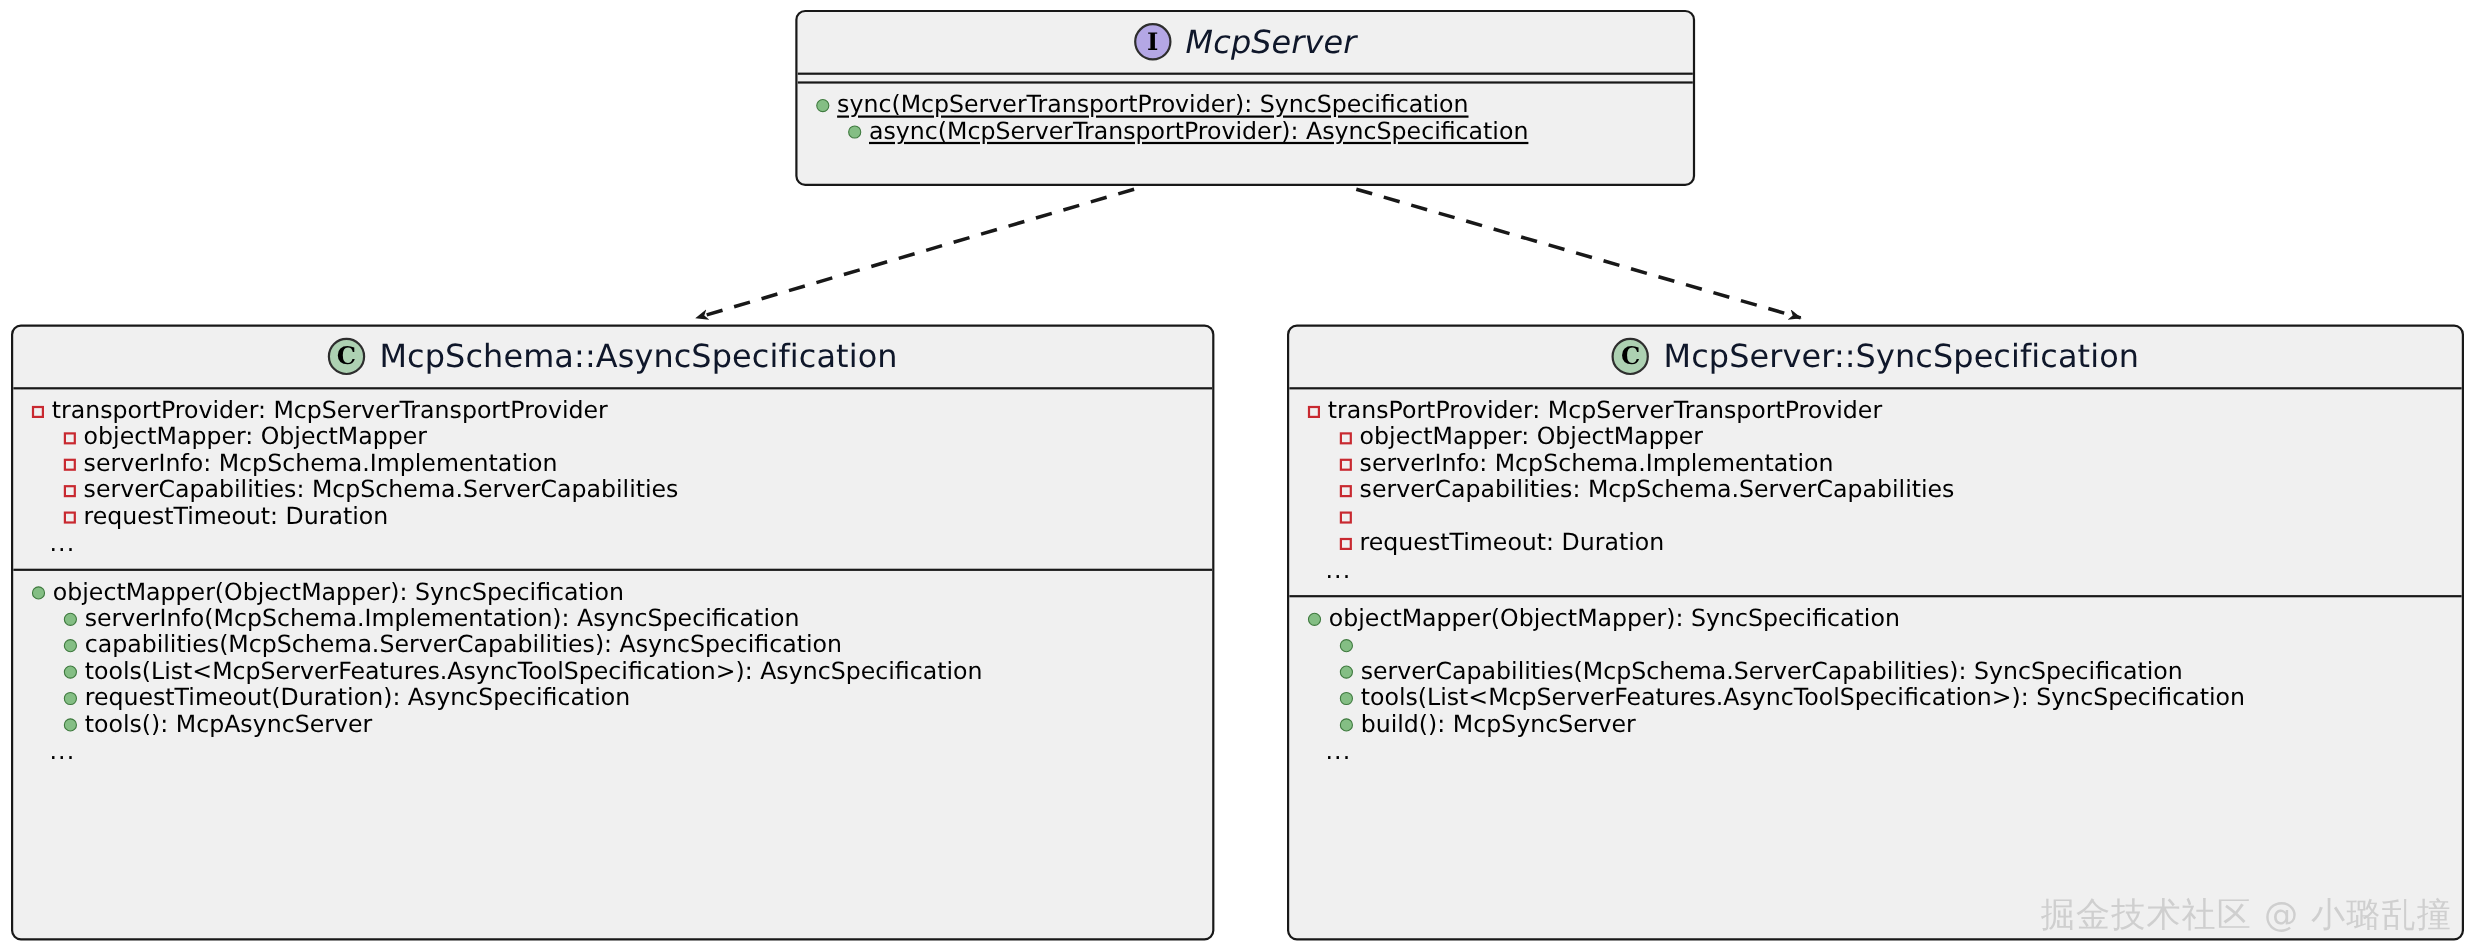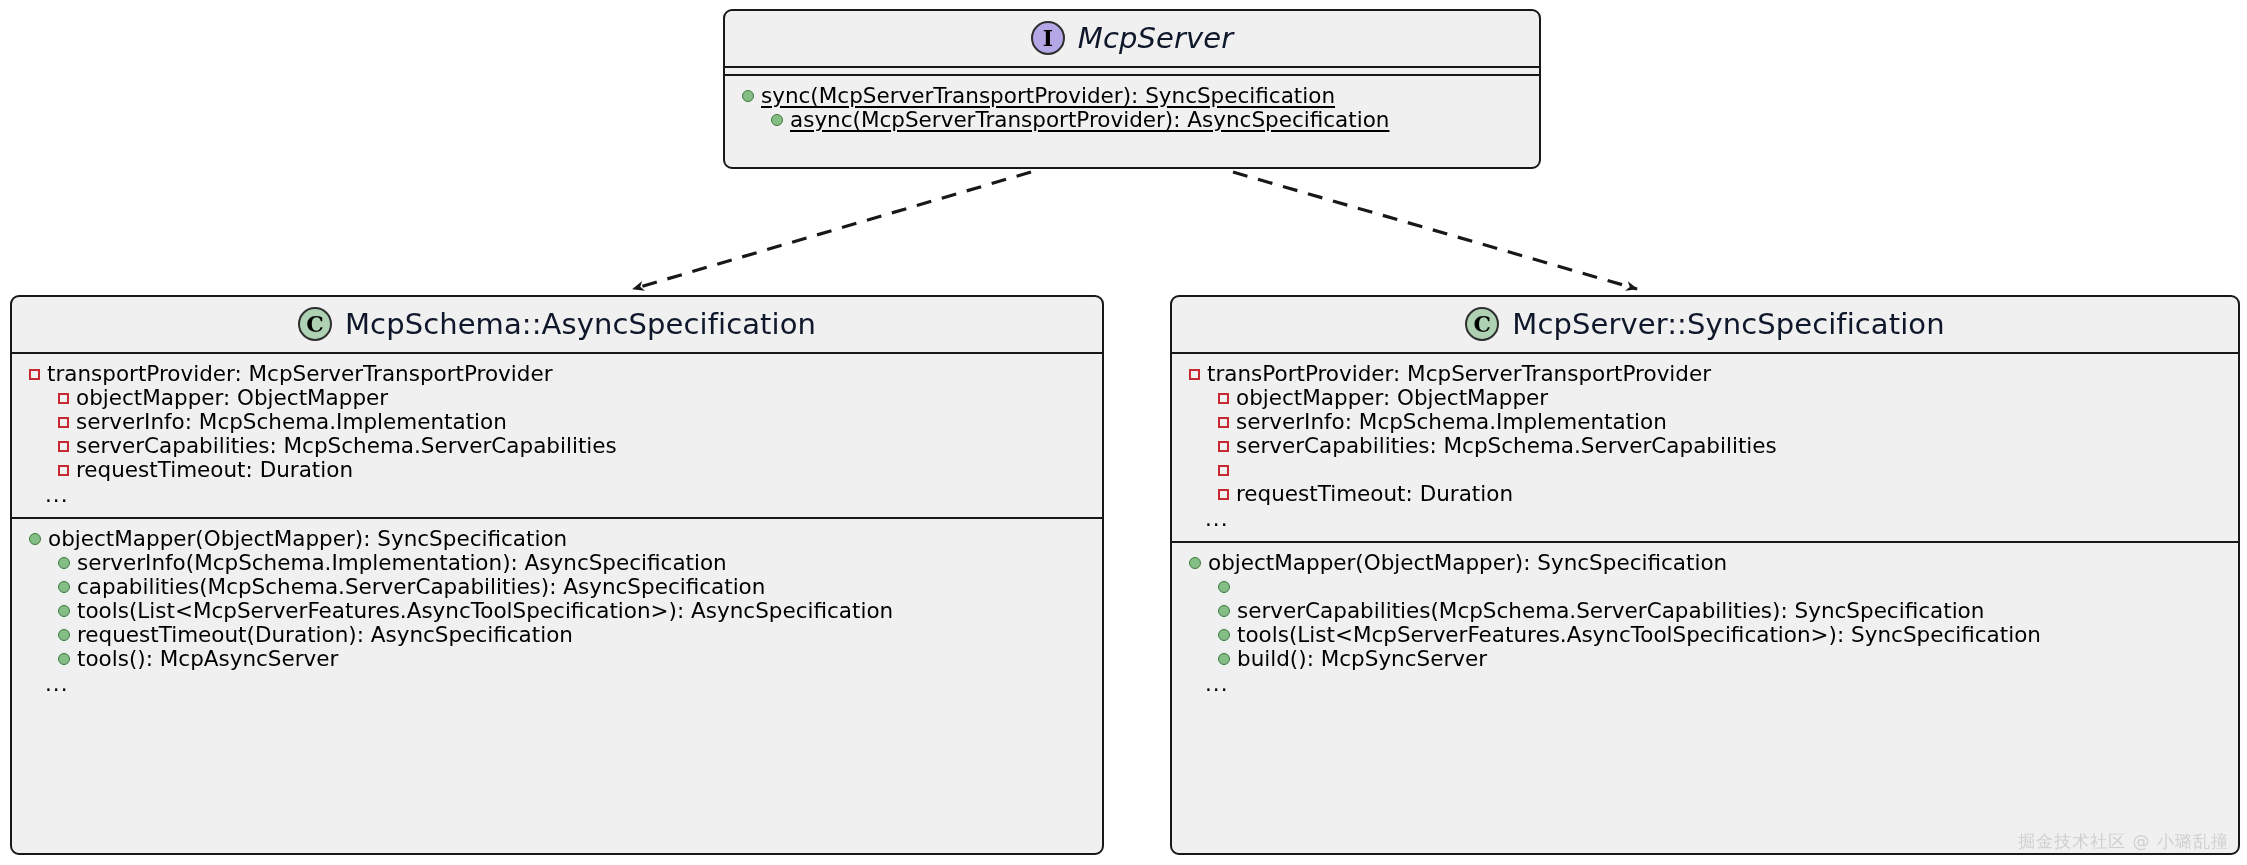--- a/index.html
+++ b/index.html
@@ -158,21 +158,21 @@
     width: 2247px;
     height: 865px;
     pointer-events: none;
   }
 
   
   #watermark {
     position: absolute;
     right: 18px;
     bottom: 12px;
-    font-size: 17px;
+    font-size: 31px;
     color: #cfcfcf;
     white-space: nowrap;
     letter-spacing: 1px;
     font-family: "DejaVu Sans", "Liberation Sans", sans-serif;
   }
 </style>
 </head>
 <body>
 
 <div id="canvas">

